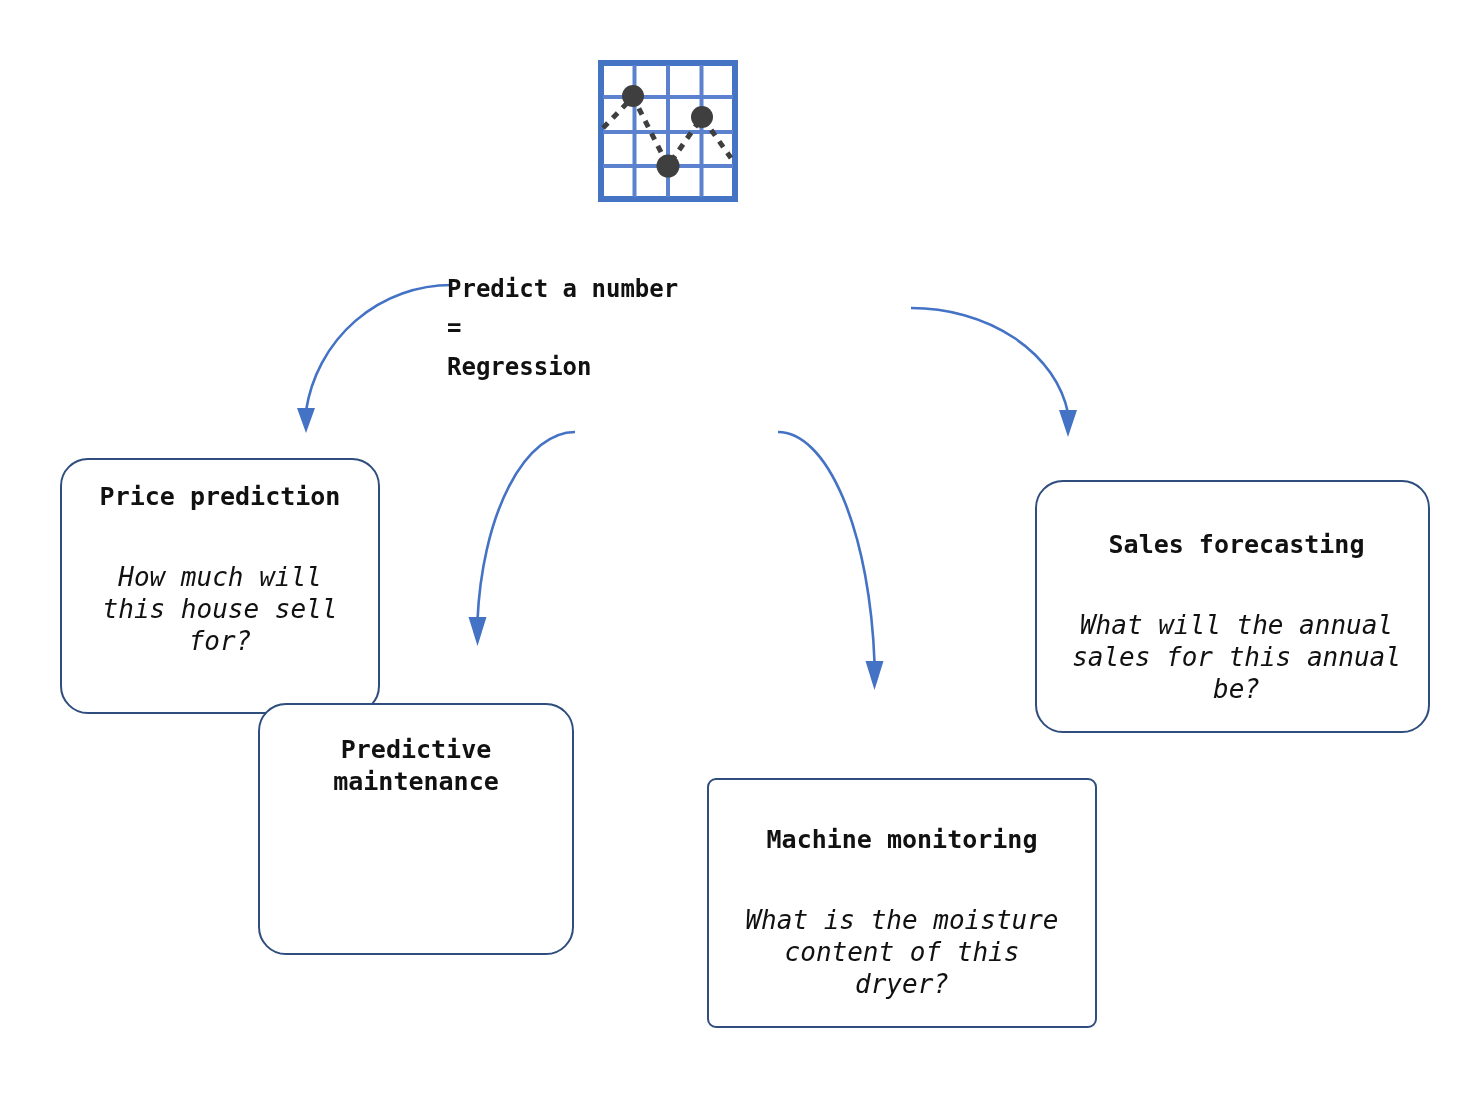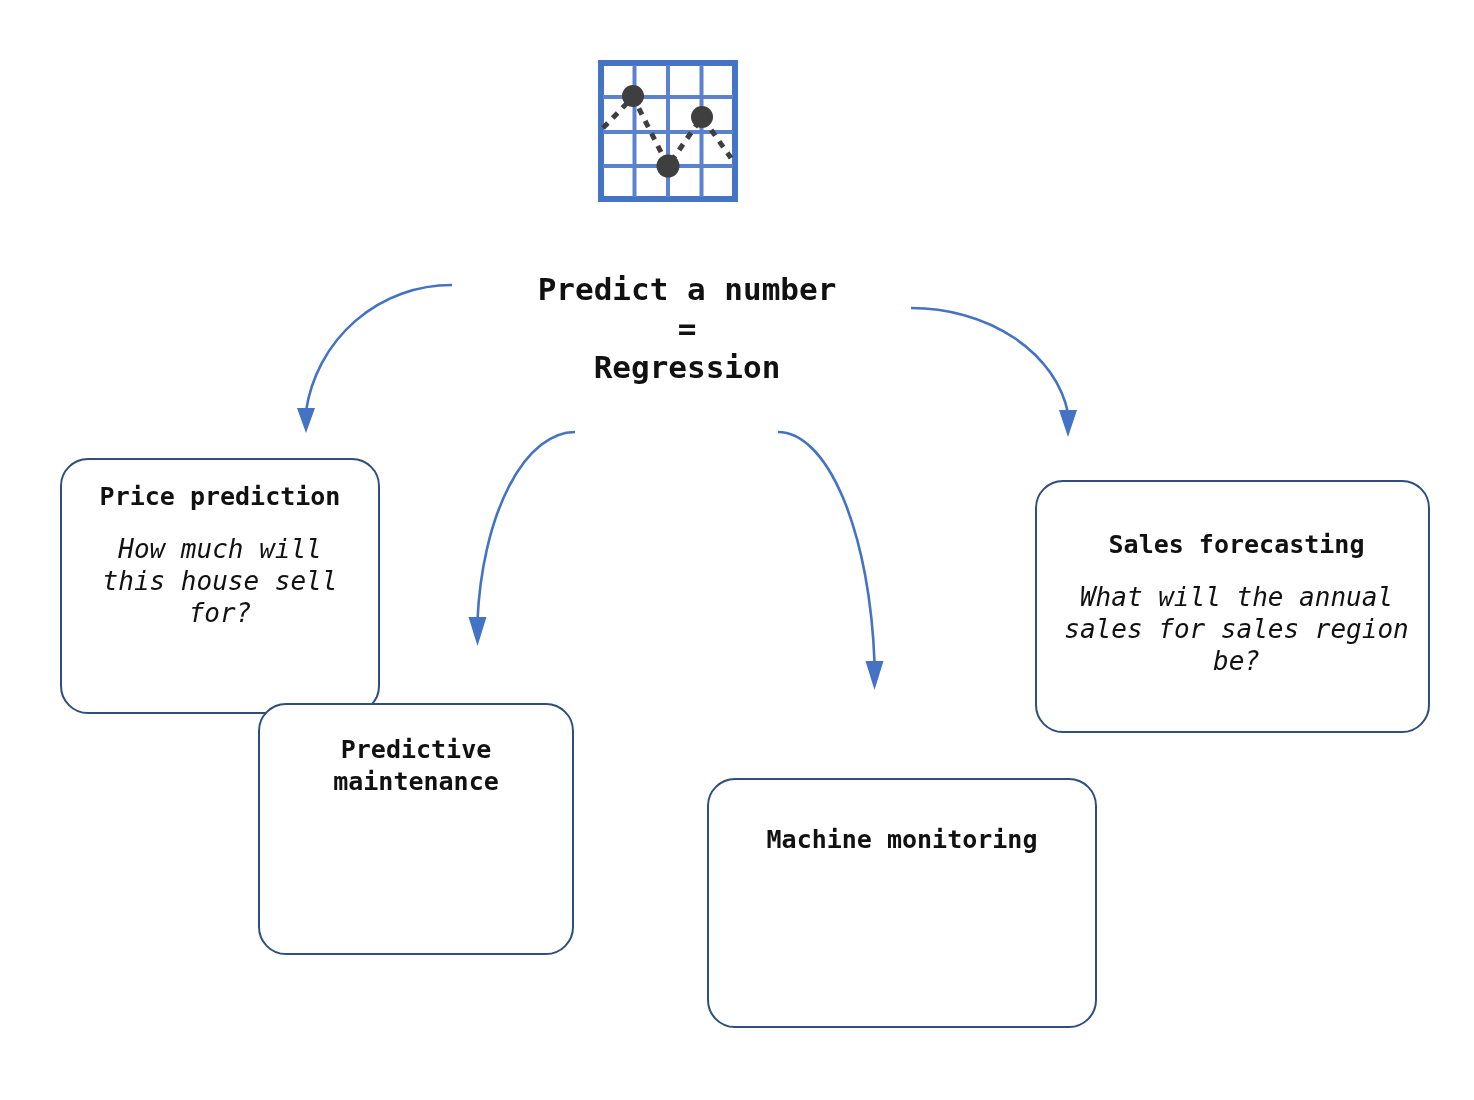--- a/index.html
+++ b/index.html
@@ -28,45 +28,44 @@
   .arrow-head{fill:var(--arrow);stroke:none;}
 
   .icon-box{position:absolute;left:598px;top:60px;width:140px;height:142px;}
   .grid-outer{fill:#ffffff;stroke:var(--icon-grid);stroke-width:6;}
   .grid-line{stroke:var(--icon-grid-inner);stroke-width:4;}
   .icon-dash{fill:none;stroke:var(--icon-points);stroke-width:5;stroke-dasharray:7 7;}
   .icon-point{fill:var(--icon-points);}
 
   .title{
     position:absolute;left:447px;top:270px;width:480px;
-    text-align:center;
-    font-size:31px;line-height:39px;font-weight:bold;
+    font-size:24px;line-height:39px;font-weight:bold;
     white-space:pre-line;
   }
 
   .node{
     position:absolute;
     background:#ffffff;
     border:2px solid var(--node-border);
     border-radius:28px;
     text-align:center;
   }
   .node-title{
     font-size:25px;line-height:32px;font-weight:600;
     white-space:pre-line;
   }
   .node-question{
-    margin-top:20px;
+    margin-top:48px;
     font-size:26px;line-height:32px;
     font-style:italic;
     white-space:pre-line;
   }
   .node--price      {left:60px;  top:458px; width:320px; height:256px; padding-top:21px;}
   .node--maintenance{left:258px; top:703px; width:316px; height:252px; padding-top:29px;}
-  .node--monitoring {left:707px; top:778px; width:390px; height:250px; padding-top:44px;}
+  .node--monitoring {left:707px; top:778px; width:390px; height:250px; padding-top:44px;border-radius:9px;}
   .node--sales      {left:1035px;top:480px; width:395px; height:253px; padding-top:47px;padding-left:8px;}
 </style>
 </head>
 <body>
 
 <div class="canvas">
 
   <svg class="arrows" viewBox="0 0 1474 1100" xmlns="http://www.w3.org/2000/svg">
     <g>
       <path class="arrow-path" d="M 452 285 A 147 148 0 0 0 306 411"></path>
@@ -113,22 +112,25 @@
 for?</div>
   </div>
 
   <div class="node node--maintenance">
     <div class="node-title">Predictive
 maintenance</div>
   </div>
 
   <div class="node node--monitoring">
     <div class="node-title">Machine monitoring</div>
+    <div class="node-question">What is the moisture
+content of this
+dryer?</div>
   </div>
 
   <div class="node node--sales">
     <div class="node-title">Sales forecasting</div>
     <div class="node-question">What will the annual
-sales for sales region
+sales for this annual
 be?</div>
   </div>
 
 </div>
 
 </body></html>

